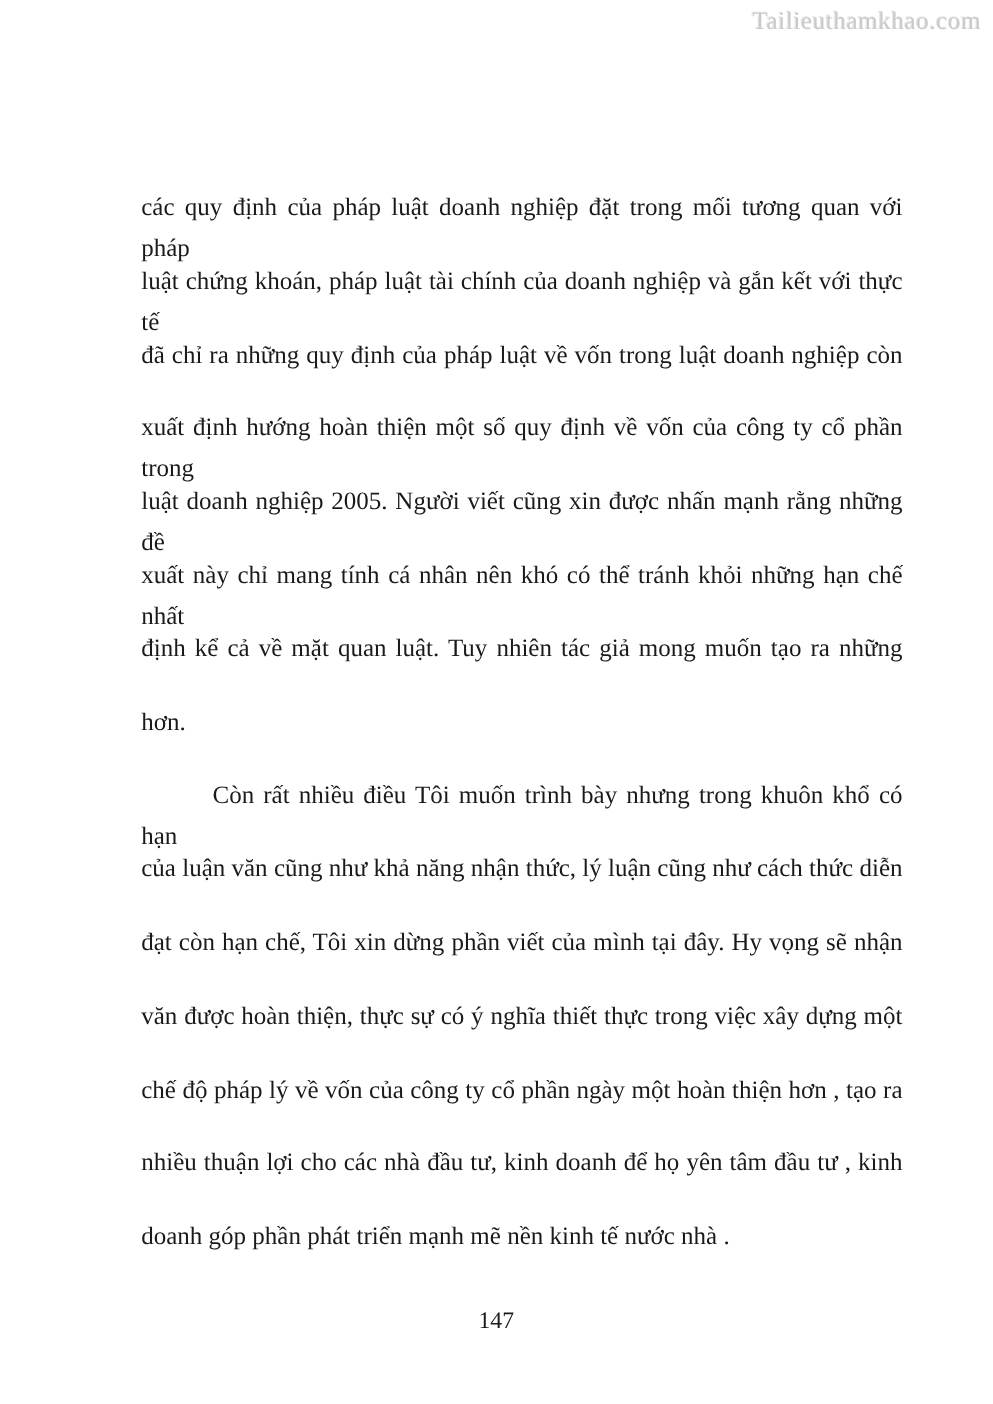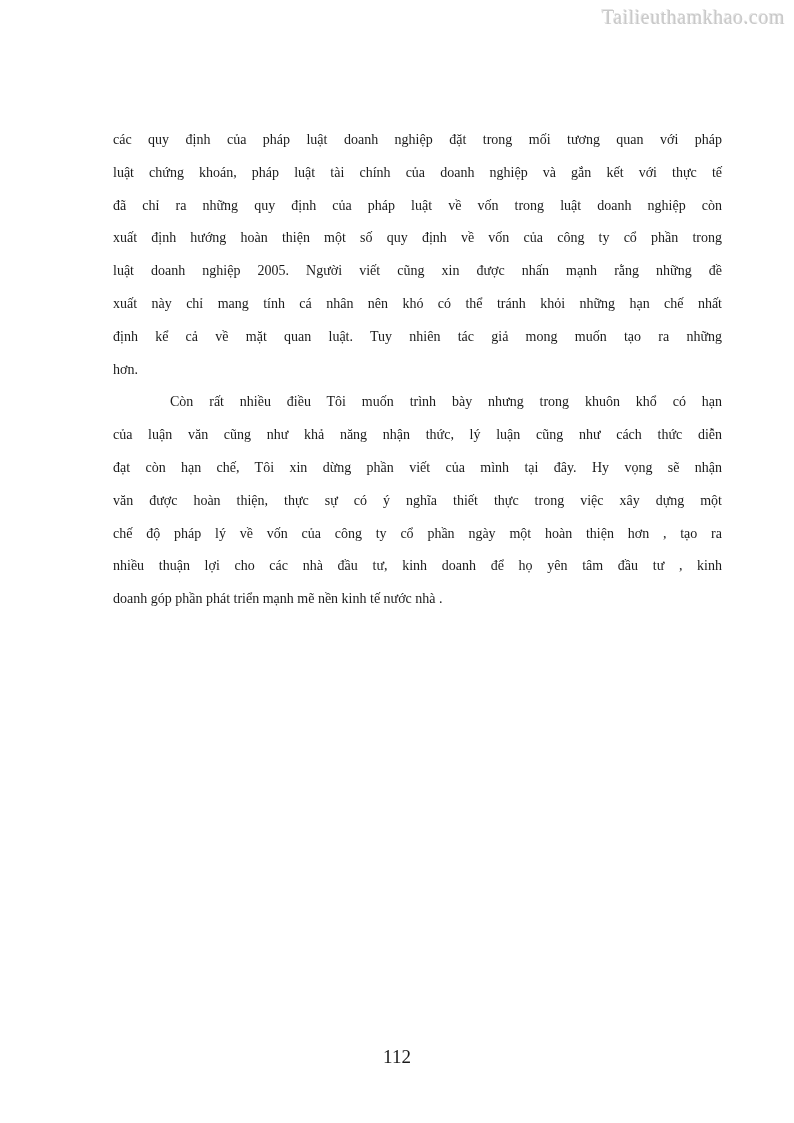--- a/index.html
+++ b/index.html
@@ -27,25 +27,26 @@
   }
   .text-block {
     position: absolute;
     left: 113px;
     top: 124px;
     width: 609px;
   }
   .line {
     height: 32.8px;
     line-height: 32.8px;
-    font-size: 14px;
+    font-size: 20px;
     text-align: justify;
     text-align-last: justify;
     white-space: normal;
     overflow: visible;
+    margin-top: 26px;
   }
   .para-last {
     text-align-last: left;
   }
   .indent {
     text-indent: 57px;
   }
   .page-number {
     position: absolute;
     top: 1046px;
@@ -81,15 +82,15 @@
       <div class="line">của luận văn cũng như khả năng nhận thức, lý luận cũng như cách thức diễn</div>
       <div class="line">đạt còn hạn chế, Tôi xin dừng phần viết của mình tại đây. Hy vọng sẽ nhận</div>
       <div class="line">văn được hoàn thiện, thực sự có ý nghĩa thiết thực trong việc xây dựng một</div>
       <div class="line">chế độ pháp lý về vốn của công ty cổ phần ngày một hoàn thiện hơn , tạo ra</div>
       <div class="line">nhiều thuận lợi cho các nhà đầu tư, kinh doanh để họ yên tâm đầu tư , kinh</div>
       <div class="line para-last">doanh góp phần phát triển mạnh mẽ nền kinh tế nước nhà .</div>
     </div>
 
   </div>
 
-  <div class="page-number">112</div>
+  <div class="page-number">147</div>
 
 </div>
 
 </body></html>

